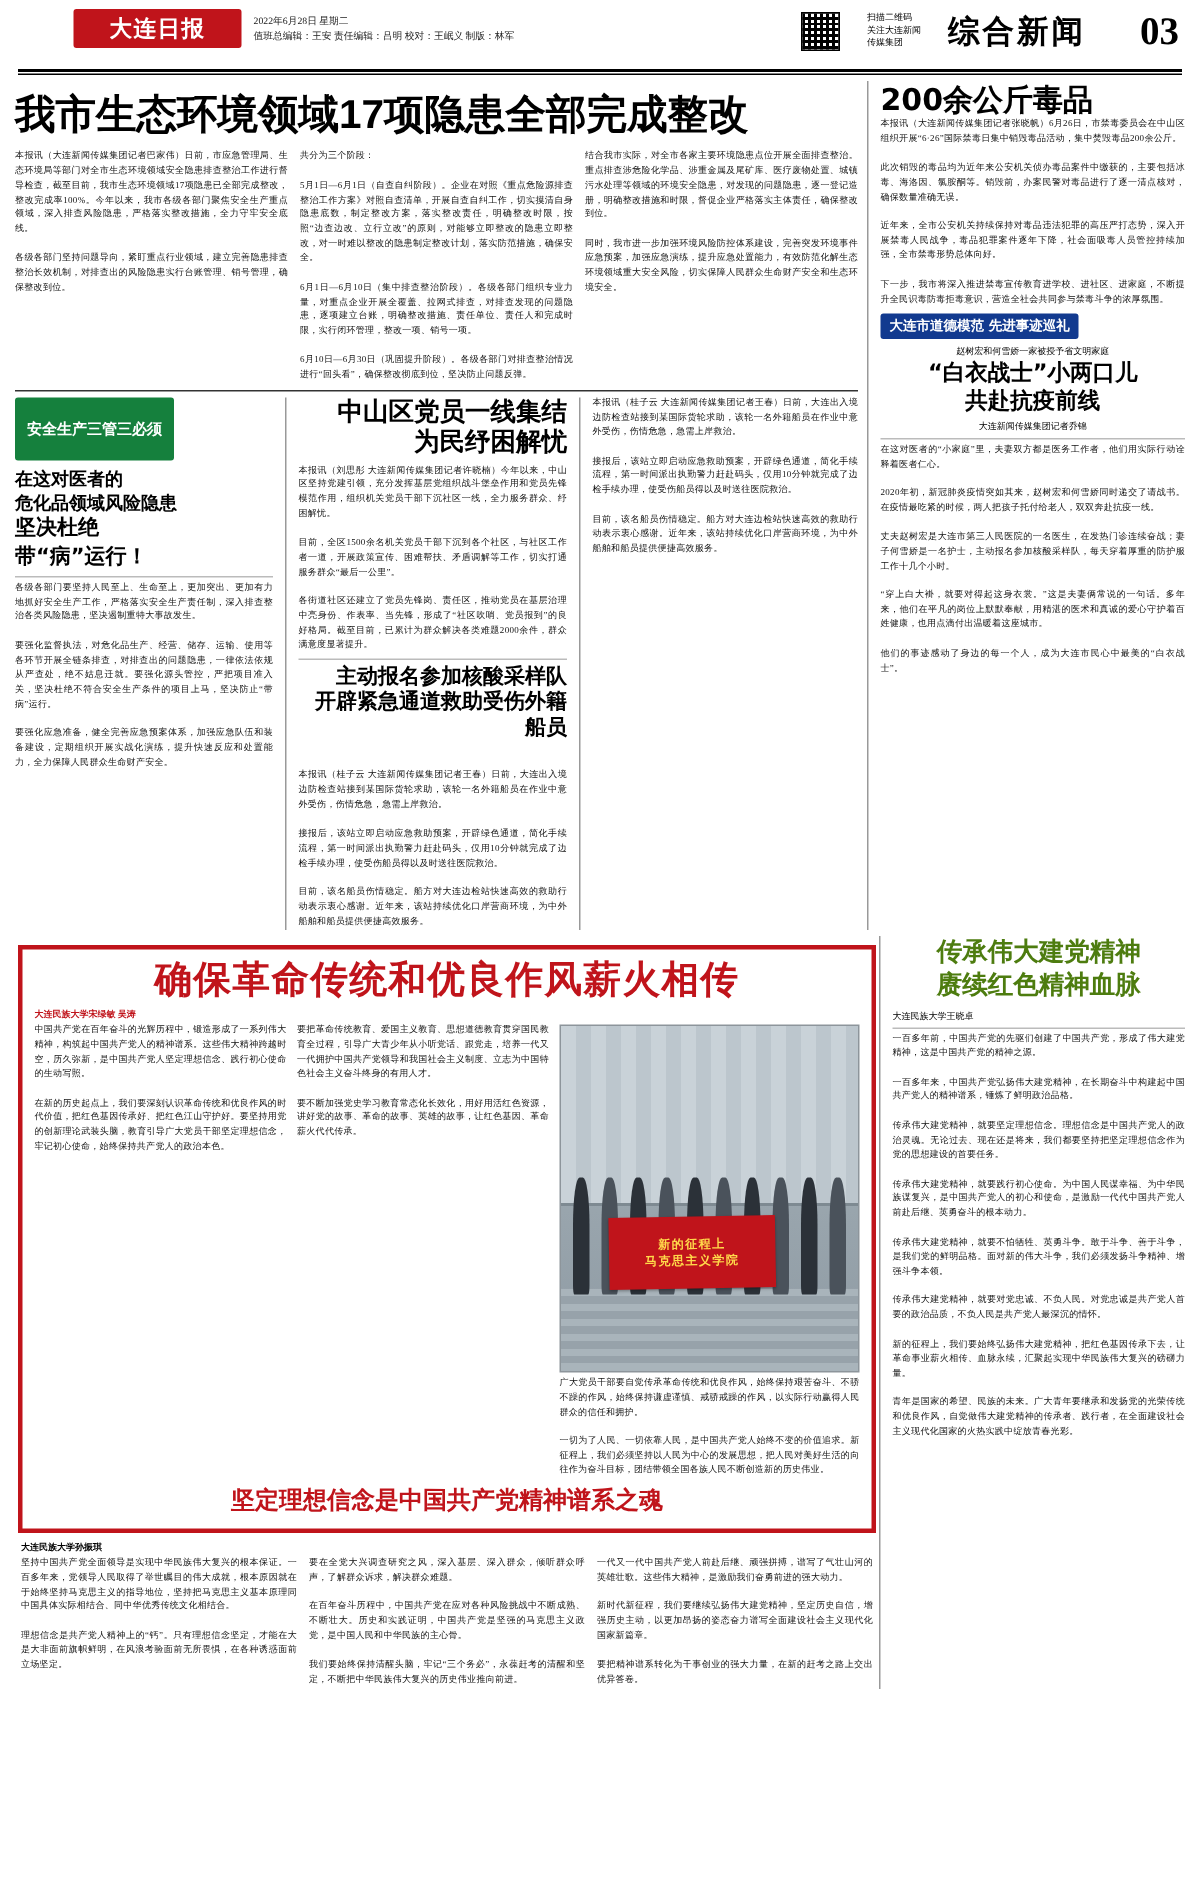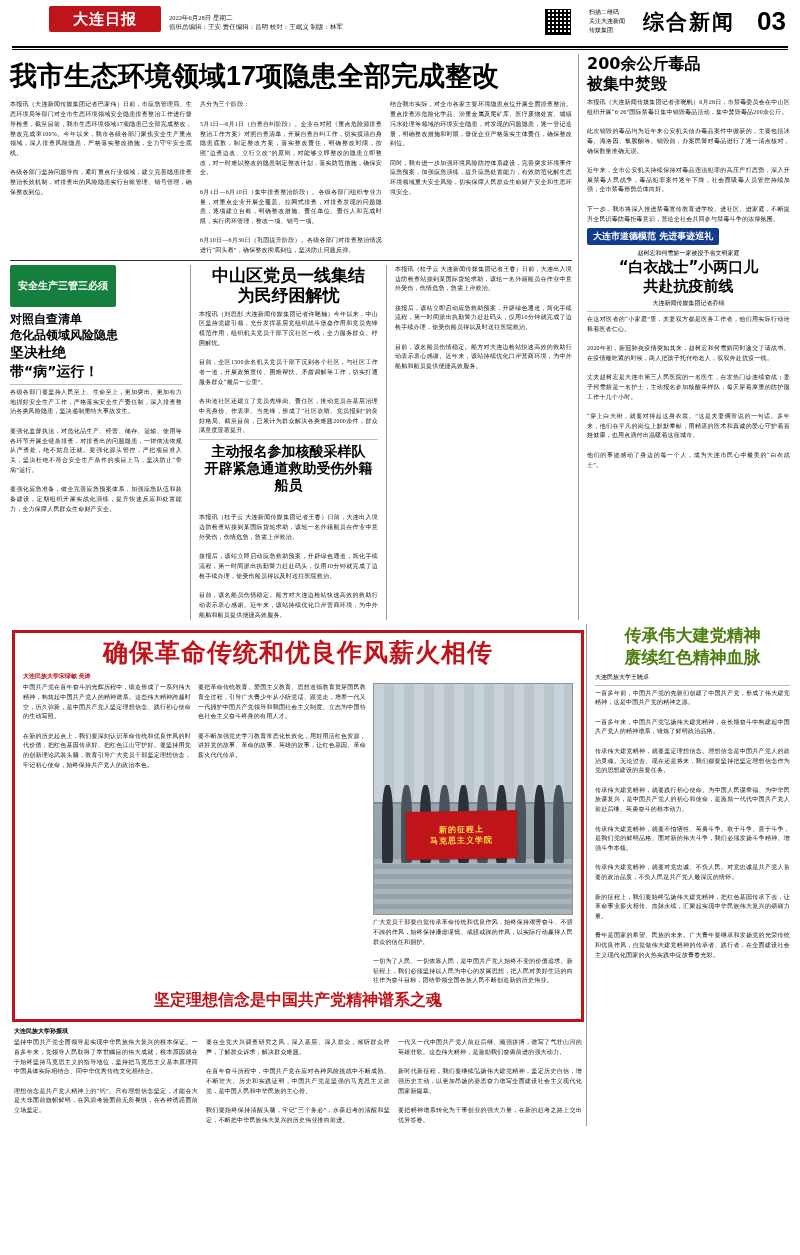--- a/index.html
+++ b/index.html
@@ -30,28 +30,28 @@
   .mast-right { display:flex; align-items:center; gap:18px; }
   .mast-section {
     font-size:21px; font-weight:bold; letter-spacing:2px;
     font-family:"DejaVu Sans", sans-serif;
   }
   .qr { width:26px; height:26px; background:
       repeating-linear-gradient(0deg,#000 0 2px,#fff 2px 4px),
       repeating-linear-gradient(90deg,#000 0 2px,rgba(255,255,255,0) 2px 4px);
       background-blend-mode: multiply; border:1px solid #000;}
   .qr-cap { font-size:6px; line-height:1.45; }
-  .page-no { font-size:26px; font-weight:bold; font-family:Liberation Sans, sans-serif; margin-left:4px;}
+  .page-no { font-size:26px; font-weight:bold; font-family:Liberation Serif, serif; margin-left:18px;}
   .rule-thick { border-top:2px solid #000; margin:2px 2px 0 2px; }
   .rule-thin { border-top:1px solid #000; margin:1px 2px 4px 2px; }
 
   
   .cols { display:flex; }
   .vline { border-left:1px solid #999; }
-  .hl2 { font-size:17px; font-weight:bold; font-family:"DejaVu Sans", sans-serif; line-height:1.2; text-align:center;}
+  .hl2 { font-size:17px; font-weight:bold; font-family:"DejaVu Sans", sans-serif; line-height:1.2; text-align:right;}
   .hl3 { font-size:13px; font-weight:bold; font-family:"DejaVu Sans", sans-serif; line-height:1.25;}
   .body-text {
     font-size:6px; line-height:1.62; text-align:justify; text-justify:inter-ideograph;
     color:#111; letter-spacing:0.2px;
   }
 
   
   .top { display:flex; }
   .top-left { width: 568px; padding-right:6px; }
   .top-right { width: 212px; padding-left:8px; }
@@ -123,21 +123,21 @@
   .hr-dark { border-top:1px solid #333; margin:4px 0; }
   .hr-light { border-top:1px solid #bbb; margin:3px 0; }
   .quote-head { font-size:15px; font-weight:bold; text-align:center; font-family:"DejaVu Sans", sans-serif; line-height:1.25;}
 </style>
 </head>
 <body>
 
 <div class="page">
 
   <div class="masthead">
-    <div style="display:flex; align-items:flex-end;padding-left:35px;">
+    <div style="display:flex; align-items:center;padding-left:35px;">
       <div class="logo-box">大连日报</div>
       <div class="mast-meta">
         <div>2022年6月28日   星期二</div>
         <div>值班总编辑：王安    责任编辑：吕明    校对：王岷义   制版：林军</div>
       </div>
     </div>
     <div class="mast-right">
       <div class="qr"></div>
       <div class="qr-cap">
         <div>扫描二维码</div>
@@ -171,21 +171,21 @@
 同时，我市进一步加强环境风险防控体系建设，完善突发环境事件应急预案，加强应急演练，提升应急处置能力，有效防范化解生态环境领域重大安全风险，切实保障人民群众生命财产安全和生态环境安全。</div>
       </div>
 
       <div class="hr-dark"></div>
 
       <div class="cols" style="gap:8px;">
 
         <div style="width:172px;">
           <div class="red-banner">安全生产三管三必须</div>
           <div style="font-size:12px;font-weight:bold;font-family:'DejaVu Sans',sans-serif;line-height:1.35;margin-top:4px;">
-            <div>对照自查清单</div>
+            <div>在这对医者的</div>
             <div>危化品领域风险隐患</div>
             <div style="font-size:14px;">坚决杜绝</div>
             <div style="font-size:14px;">带“病”运行！</div>
           </div>
           <div class="hr-light"></div>
           <div class="body-text" style="white-space:pre-line;">各级各部门要坚持人民至上、生命至上，更加突出、更加有力地抓好安全生产工作，严格落实安全生产责任制，深入排查整治各类风险隐患，坚决遏制重特大事故发生。
 
 要强化监督执法，对危化品生产、经营、储存、运输、使用等各环节开展全链条排查，对排查出的问题隐患，一律依法依规从严查处，绝不姑息迁就。要强化源头管控，严把项目准入关，坚决杜绝不符合安全生产条件的项目上马，坚决防止“带病”运行。
 
 要强化应急准备，健全完善应急预案体系，加强应急队伍和装备建设，定期组织开展实战化演练，提升快速反应和处置能力，全力保障人民群众生命财产安全。</div>
@@ -215,22 +215,21 @@
           <div class="body-text" style="padding-left:8px;white-space:pre-line;">本报讯（桂子云  大连新闻传媒集团记者王春）日前，大连出入境边防检查站接到某国际货轮求助，该轮一名外籍船员在作业中意外受伤，伤情危急，急需上岸救治。
 
 接报后，该站立即启动应急救助预案，开辟绿色通道，简化手续流程，第一时间派出执勤警力赶赴码头，仅用10分钟就完成了边检手续办理，使受伤船员得以及时送往医院救治。
 
 目前，该名船员伤情稳定。船方对大连边检站快速高效的救助行动表示衷心感谢。近年来，该站持续优化口岸营商环境，为中外船舶和船员提供便捷高效服务。</div>
         </div>
       </div>
     </div>
 
     <div class="top-right vline">
-      <div class="hl3" style="font-size:16px;">200余公斤毒品</div>
-      <div class="hl3" style="font-size:16px;margin-bottom:4px;">被集中焚毁</div>
+      <div class="hl3" style="font-size:20px;">200余公斤毒品</div>
       <div class="body-text" style="white-space:pre-line;">本报讯（大连新闻传媒集团记者张晓帆）6月26日，市禁毒委员会在中山区组织开展“6·26”国际禁毒日集中销毁毒品活动，集中焚毁毒品200余公斤。
 
 此次销毁的毒品均为近年来公安机关侦办毒品案件中缴获的，主要包括冰毒、海洛因、氯胺酮等。销毁前，办案民警对毒品进行了逐一清点核对，确保数量准确无误。
 
 近年来，全市公安机关持续保持对毒品违法犯罪的高压严打态势，深入开展禁毒人民战争，毒品犯罪案件逐年下降，社会面吸毒人员管控持续加强，全市禁毒形势总体向好。
 
 下一步，我市将深入推进禁毒宣传教育进学校、进社区、进家庭，不断提升全民识毒防毒拒毒意识，营造全社会共同参与禁毒斗争的浓厚氛围。</div>
 
       <div class="banner-row">
         <div class="blue-banner">大连市道德模范   先进事迹巡礼</div>

